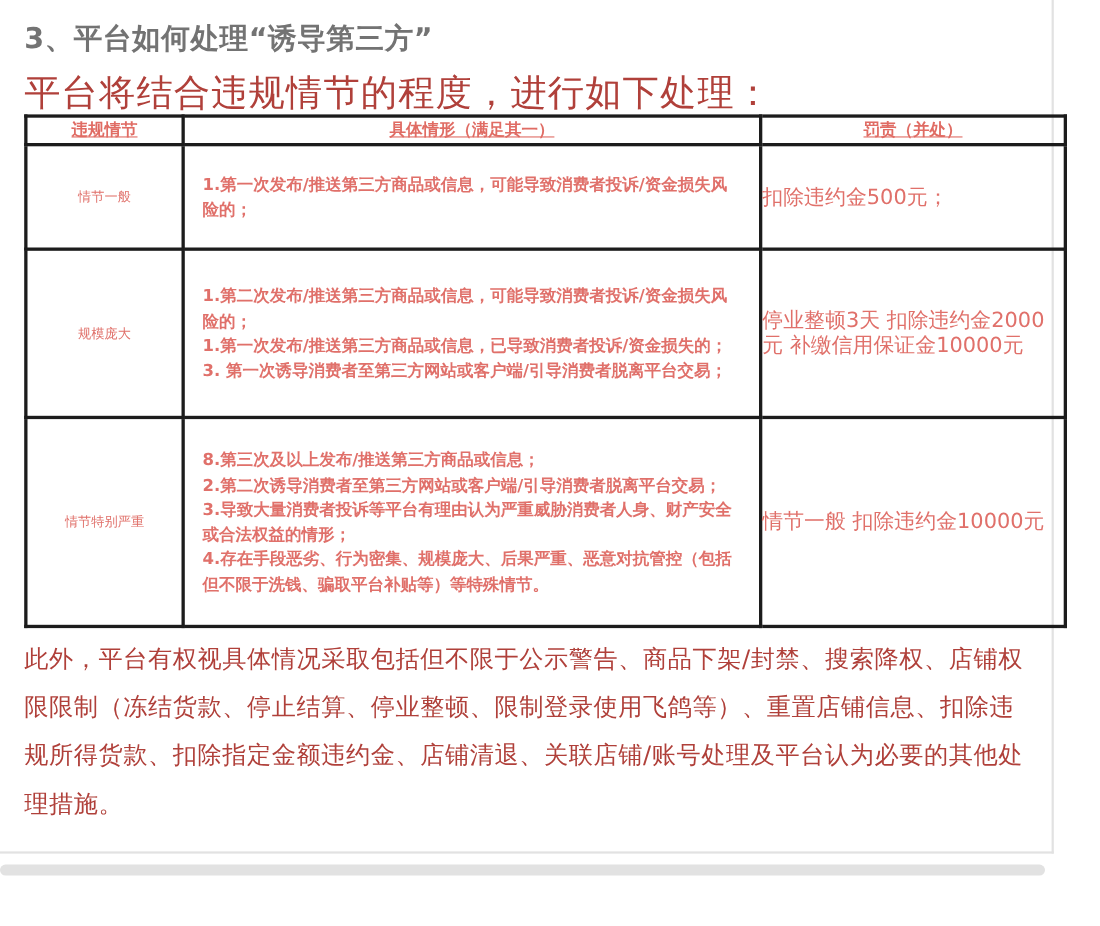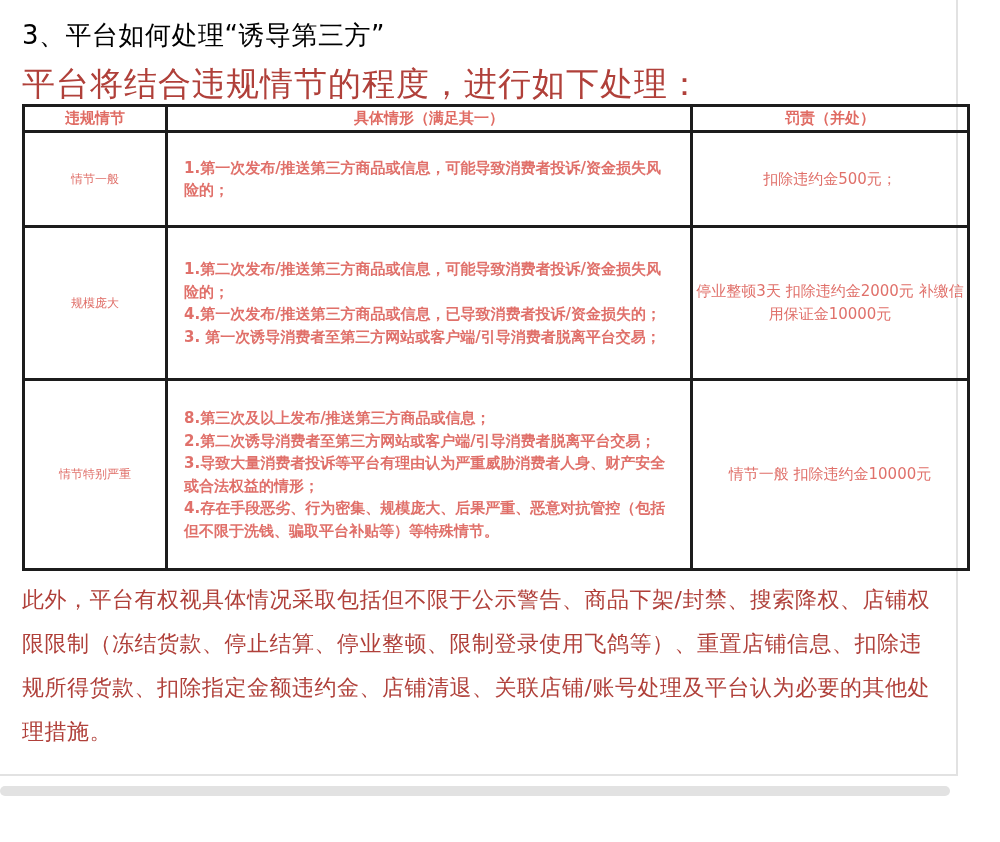--- a/index.html
+++ b/index.html
@@ -10,39 +10,39 @@
   .top-faint .seg { position: absolute; top: 4px; height: 3px; background: #f0f0f0; border-radius: 2px; }
 
   .card {
     position: absolute; left: 0; top: 0; width: 958px; height: 776px;
     border-right: 2px solid #e2e2e2; border-bottom: 2px solid #e2e2e2;
     background: #fff;
   }
 
   .heading {
     position: absolute; left: 22px; top: 18px;
-    font-size: 26px; color: #000000; font-weight: normal; letter-spacing: 0.5px;
+    font-size: 26px; color: #737373; font-weight: bold; letter-spacing: 0.5px;
   }
   .intro {
     position: absolute; left: 22px; top: 62px;
     font-size: 33px; color: #b0403a; letter-spacing: 1px;
   }
 
   table.penalty {
     position: absolute; left: 22px; top: 104px; width: 945px;
     border-collapse: collapse; table-layout: fixed;
   }
   table.penalty td, table.penalty th {
     border: 3px solid #1c1c1c; color: #e0706a;
     font-size: 15px; font-weight: normal;
   }
-  table.penalty th { height: 26px; font-weight: bold; color: #e06c64; font-size: 15px; text-align: center; }
+  table.penalty th { height: 26px; font-weight: bold; color: #e06c64; font-size: 15px; text-align: center; text-decoration: underline; }
   table.penalty td.level { text-align: center; vertical-align: middle; font-size: 12px; }
   table.penalty td.detail { padding: 4px 16px; vertical-align: middle; line-height: 22.5px; font-weight: bold; }
-  table.penalty td.fine { text-align: center; vertical-align: middle; line-height: 23px; font-size: 15px; }
+  table.penalty td.fine { text-align: left; vertical-align: middle; line-height: 23px; font-size: 19px; }
   .detail .line { display: block; }
 
   .footer-para {
     position: absolute; left: 22px; top: 578px; width: 920px;
     font-size: 22px; color: #b0403a; line-height: 44px; letter-spacing: 0.5px;
   }
 
   .scrollbar {
     position: absolute; left: 0; top: 786px; width: 950px; height: 10px;
     background: #e2e2e2; border-radius: 5px;
@@ -82,21 +82,21 @@
           <span class="line">1.第一次发布/推送第三方商品或信息，可能导致消费者投诉/资金损失风险的；</span>
         </td>
         <td class="fine">
           <span class="line">扣除违约金500元；</span>
         </td>
       </tr>
       <tr style="height:153px;">
         <td class="level">规模庞大</td>
         <td class="detail">
           <span class="line">1.第二次发布/推送第三方商品或信息，可能导致消费者投诉/资金损失风险的；</span>
-          <span class="line">4.第一次发布/推送第三方商品或信息，已导致消费者投诉/资金损失的；</span>
+          <span class="line">1.第一次发布/推送第三方商品或信息，已导致消费者投诉/资金损失的；</span>
           <span class="line">3. 第一次诱导消费者至第三方网站或客户端/引导消费者脱离平台交易；</span>
         </td>
         <td class="fine">
           <span class="line">停业整顿3天</span>
           <span class="line">扣除违约金2000元</span>
           <span class="line">补缴信用保证金10000元</span>
         </td>
       </tr>
       <tr style="height:190px;">
         <td class="level">情节特别严重</td>

